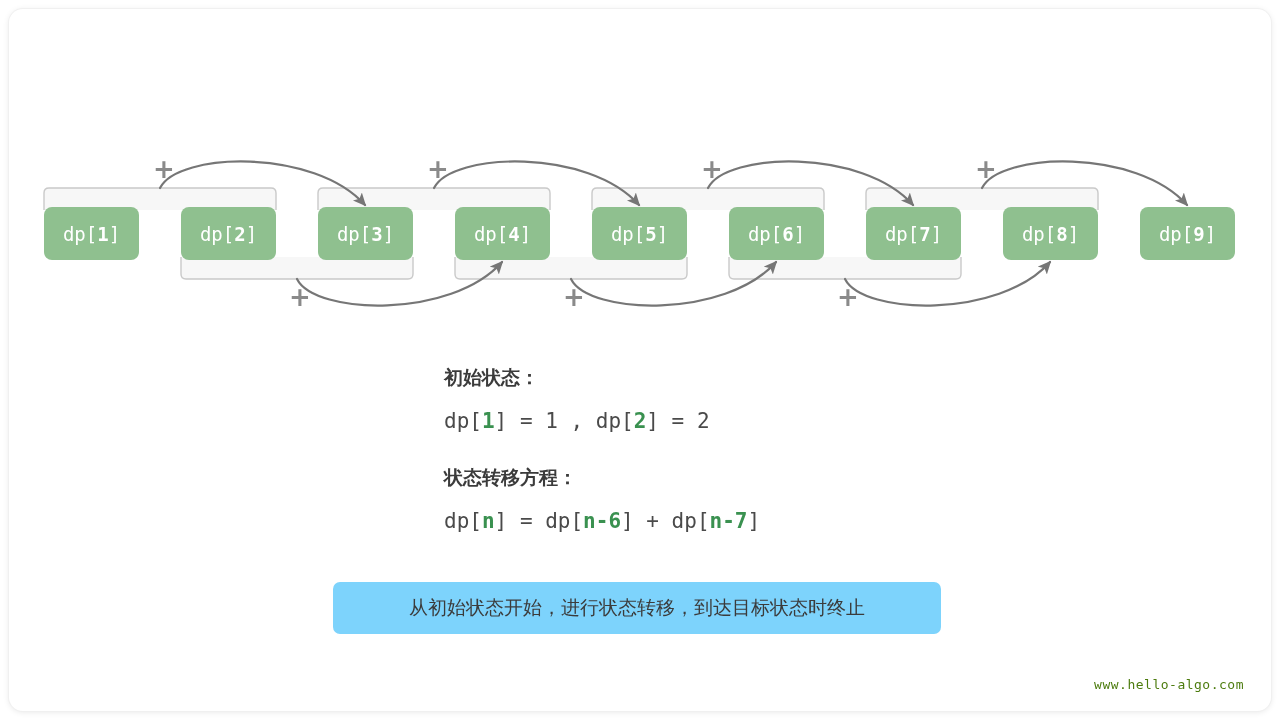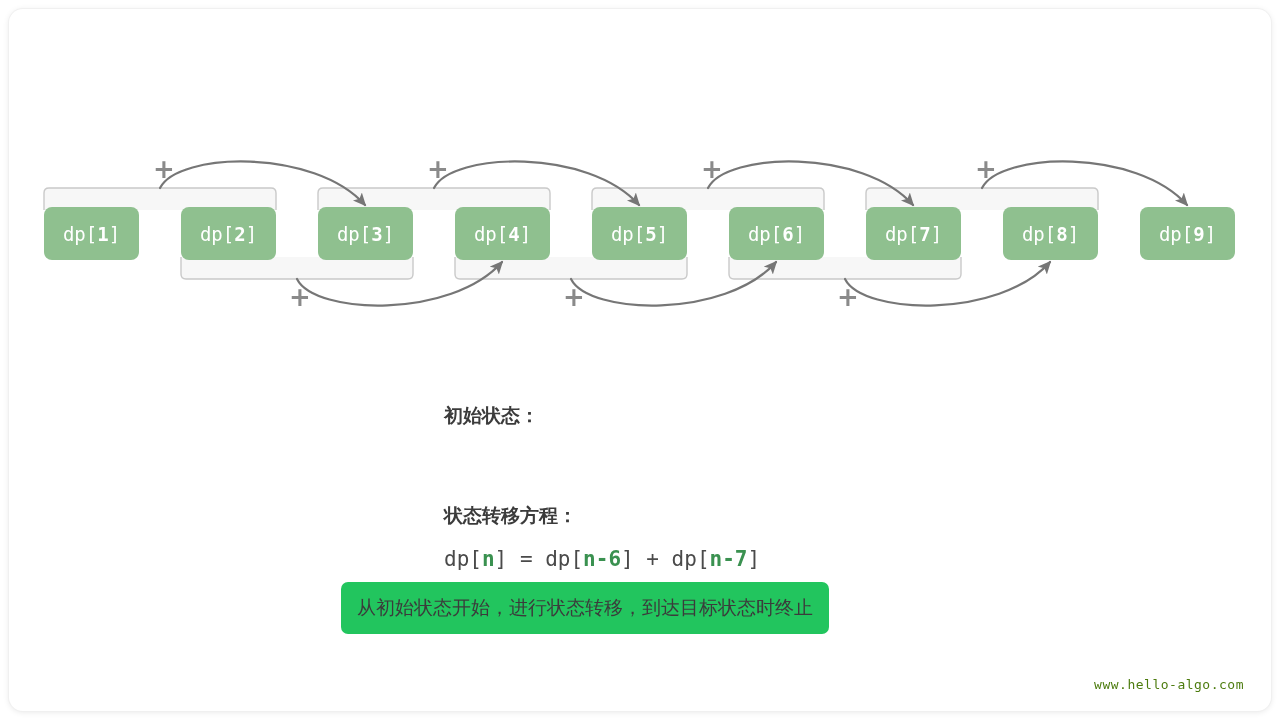--- a/index.html
+++ b/index.html
@@ -59,21 +59,20 @@
     font-family: "DejaVu Sans", sans-serif;
     font-size: 26px;
     font-weight: bold;
     color: #8a8a8a;
     line-height: 1;
     user-select: none;
   }
   .text-block {
     position: absolute;
     left: 444px;
-    margin-top: 38px;
   }
   .heading {
     font-family: "DejaVu Sans", "Liberation Sans", sans-serif;
     font-size: 19px;
     font-weight: bold;
     color: #3b3b3b;
     white-space: nowrap;
   }
   .formula {
     font-family: "DejaVu Sans Mono", monospace;
@@ -82,32 +81,31 @@
     white-space: pre;
   }
   .formula .g {
     color: #3a9150;
     font-weight: bold;
   }
   .caption {
     position: absolute;
     left: 333px;
     top: 582px;
-    width: 488px;
+    width: 608px;
     height: 52px;
-    background: #22c55e;
+    background: #7dd3fc;
     border-radius: 7px;
     display: flex;
     align-items: center;
     justify-content: center;
     font-family: "DejaVu Sans", "Liberation Sans", sans-serif;
     font-size: 19px;
     color: #3b3b3b;
     box-sizing: border-box;
-    margin-left: 8px;
   }
   .watermark {
     position: absolute;
     right: 36px;
     bottom: 28px;
     font-family: "DejaVu Sans Mono", monospace;
     font-size: 13px;
     color: #4d7c0f;
     letter-spacing: 0.5px;
   }
@@ -202,20 +200,23 @@
       <div class="plus" style="left: 975px; top: 156px; color: rgb(138, 138, 138);">+</div>
       <div class="plus" style="left: 289px; top: 284px; color: rgb(138, 138, 138);">+</div>
       <div class="plus" style="left: 563px; top: 284px; color: rgb(138, 138, 138);">+</div>
       <div class="plus" style="left: 837px; top: 284px; color: rgb(138, 138, 138);">+</div>
     </div>
 
   <div class="text-block" style="top:365px">
     <div class="heading">初始状态：</div>
   </div>
 
+  <div class="text-block" style="top:409px">
+    <div class="formula"><span>dp[</span><span class="g">1</span><span>] = 1 , dp[</span><span class="g">2</span><span>] = 2</span></div>
+  </div>
 
   <div class="text-block" style="top:465px">
     <div class="heading">状态转移方程：</div>
   </div>
 
   <div class="text-block" style="top:509px">
     <div class="formula"><span>dp[</span><span class="g">n</span><span>] = dp[</span><span class="g">n-6</span><span>] + dp[</span><span class="g">n-7</span><span>]</span></div>
   </div>
 
   <div class="caption">

